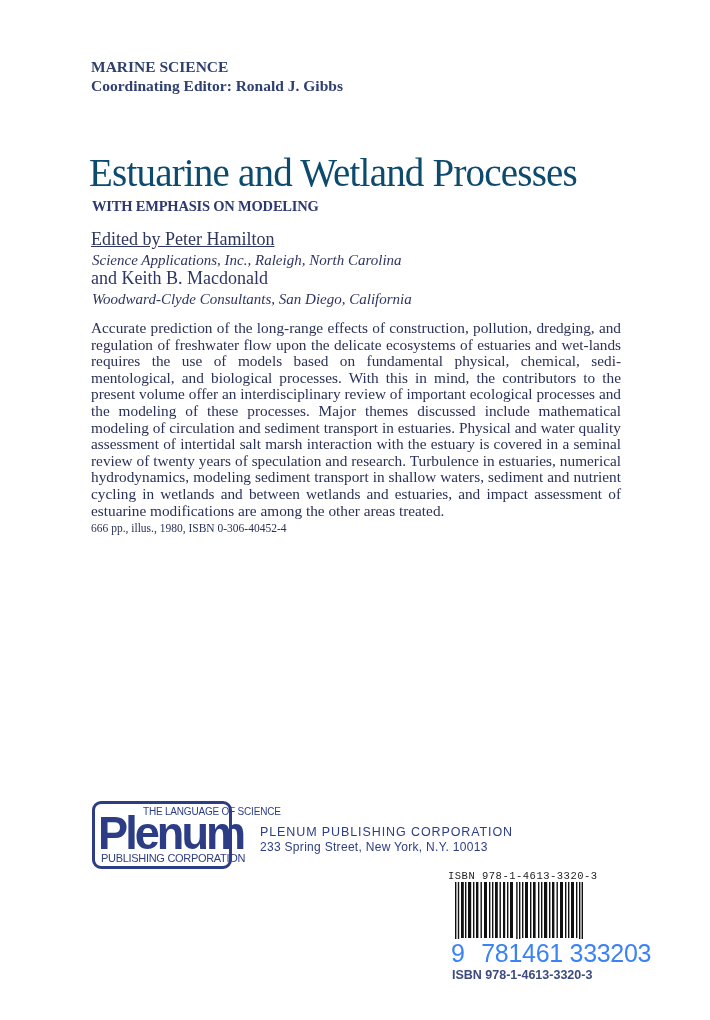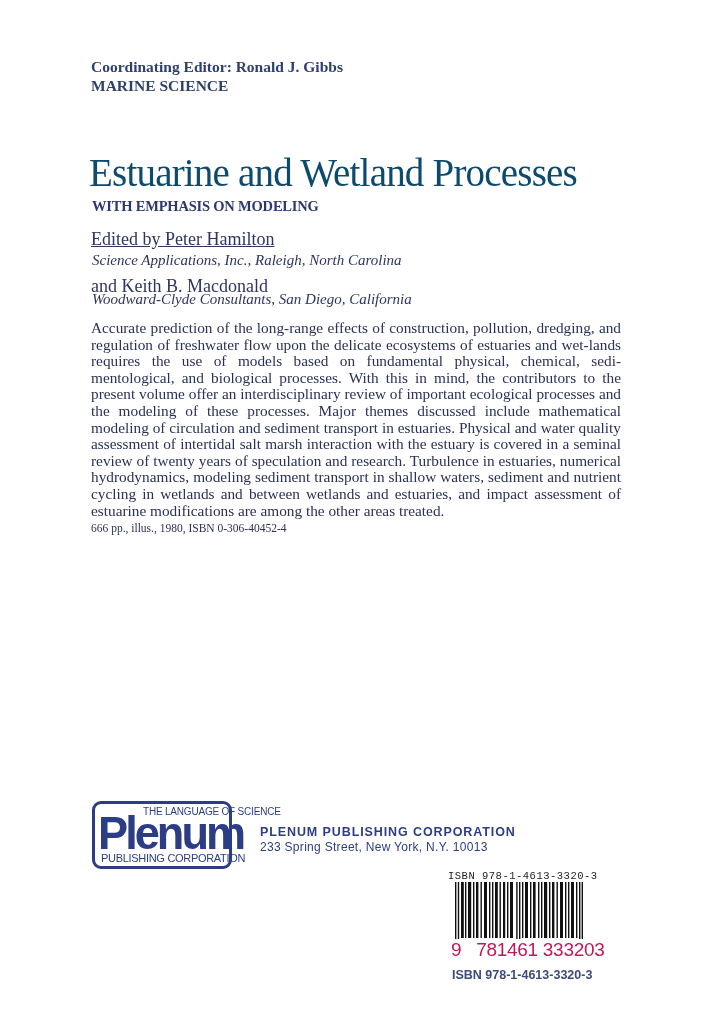--- a/index.html
+++ b/index.html
@@ -10,41 +10,41 @@
   .title { left:89px; top:150px; font-size:39px; color:#0c4a6e; letter-spacing:-0.8px; white-space:nowrap; }
   .subtitle { left:92px; top:198px; font-size:14.5px; font-weight:bold; color:#2d3870; letter-spacing:-0.2px; white-space:nowrap; }
   .editor { font-size:18px; color:#2e3560; white-space:nowrap; }
   .affil { font-size:15px; font-style:italic; color:#2e3560; white-space:nowrap; }
   .blurb { left:91px; top:320px; width:530px; font-size:15.3px; line-height:16.6px; color:#2a3158; text-align:justify; }
   .pubinfo { left:91px; top:522px; font-size:11.5px; color:#2a3158; white-space:nowrap; }
   .logo { left:92px; top:801px; width:140px; height:68px; border:3px solid #2c3d86; border-radius:9px; box-sizing:border-box; background:#fff; }
   .logo .tag { position:absolute; left:48px; top:2px; font-family:"Liberation Sans", sans-serif; font-size:10px; color:#2c3d86; white-space:nowrap; letter-spacing:-0.2px; }
   .logo .word { position:absolute; left:3px; top:-1px; font-family:"Liberation Sans", sans-serif; font-weight:bold; font-size:46px; color:#2c3d86; letter-spacing:-3px; transform:scaleX(0.98); transform-origin:left; line-height:60px; }
   .logo .corp { position:absolute; left:6px; bottom:2px; font-family:Liberation Sans, sans-serif; font-size:11px; color:#2c3d86; white-space:nowrap; letter-spacing:-0.3px; }
-  .pubname { left:260px; top:825px; font-family:"Liberation Sans", sans-serif; font-weight:bold; font-size:12.5px; color:#2c3d86; letter-spacing:0.9px; white-space:nowrap; }
+  .pubname { left:260px; top:825px; font-family:"Liberation Sans", sans-serif; font-weight:normal; font-size:12.5px; color:#2c3d86; letter-spacing:0.9px; white-space:nowrap; }
   .pubaddr { left:260px; top:840px; font-family:"Liberation Sans", sans-serif; font-size:12px; color:#2c3d86; letter-spacing:0.3px; white-space:nowrap; }
   .isbn-top { left:448px; top:870px; font-family:"Liberation Mono", monospace; font-size:10.5px; color:#222; letter-spacing:0.5px; white-space:nowrap; }
   .barcode { left:455px; top:882px; width:128px; height:62px; }
-  .barnum { left:450px; top:939px; font-family:"Liberation Sans", sans-serif; font-size:19px; color:#be185d; white-space:nowrap; background:#fff; padding:0 1px; letter-spacing:-0.3px; }
+  .barnum { left:450px; top:939px; font-family:"Liberation Sans", sans-serif; font-size:25px; color:#3b82f6; white-space:nowrap; background:#fff; padding:0 1px; letter-spacing:-0.3px; }
   .isbn-bottom { left:452px; top:968px; font-family:"Liberation Sans", sans-serif; font-weight:bold; font-size:12.5px; color:#3d4a7e; white-space:nowrap; }
 </style>
 </head>
 <body>
 
 <div class="abs series">
+  <div>MARINE SCIENCE</div>
   <div>Coordinating Editor: Ronald J. Gibbs</div>
-  <div>MARINE SCIENCE</div>
 </div>
 
 <div class="abs title">Estuarine and Wetland Processes</div>
 <div class="abs subtitle">WITH EMPHASIS ON MODELING</div>
 
 <div class="abs editor" style="left:91px; top:229px;text-decoration:underline;">Edited by Peter Hamilton</div>
 <div class="abs affil" style="left:92px; top:252px;">Science Applications, Inc., Raleigh, North Carolina</div>
-<div class="abs editor" style="left:91px; top:276px;">and Keith B. Macdonald</div>
+<div class="abs editor" style="left:91px; top:268px;">and Keith B. Macdonald</div>
 <div class="abs affil" style="left:92px; top:291px;">Woodward-Clyde Consultants, San Diego, California</div>
 
 <div class="abs blurb">Accurate prediction of the long-range effects of construction, pollution, dredging, and regulation of freshwater flow upon the delicate ecosystems of estuaries and wet-lands requires the use of models based on fundamental physical, chemical, sedi-mentological, and biological processes. With this in mind, the contributors to the present volume offer an interdisciplinary review of important ecological processes and the modeling of these processes. Major themes discussed include mathematical modeling of circulation and sediment transport in estuaries. Physical and water quality assessment of intertidal salt marsh interaction with the estuary is covered in a seminal review of twenty years of speculation and research. Turbulence in estuaries, numerical hydrodynamics, modeling sediment transport in shallow waters, sediment and nutrient cycling in wetlands and between wetlands and estuaries, and impact assessment of estuarine modifications are among the other areas treated.</div>
 
 <div class="abs pubinfo">666 pp., illus., 1980, ISBN 0-306-40452-4</div>
 
 <div class="abs logo">
   <div class="word">Plenum</div>
   <div class="tag">THE LANGUAGE OF SCIENCE</div>
   <div class="corp">PUBLISHING CORPORATION</div>

